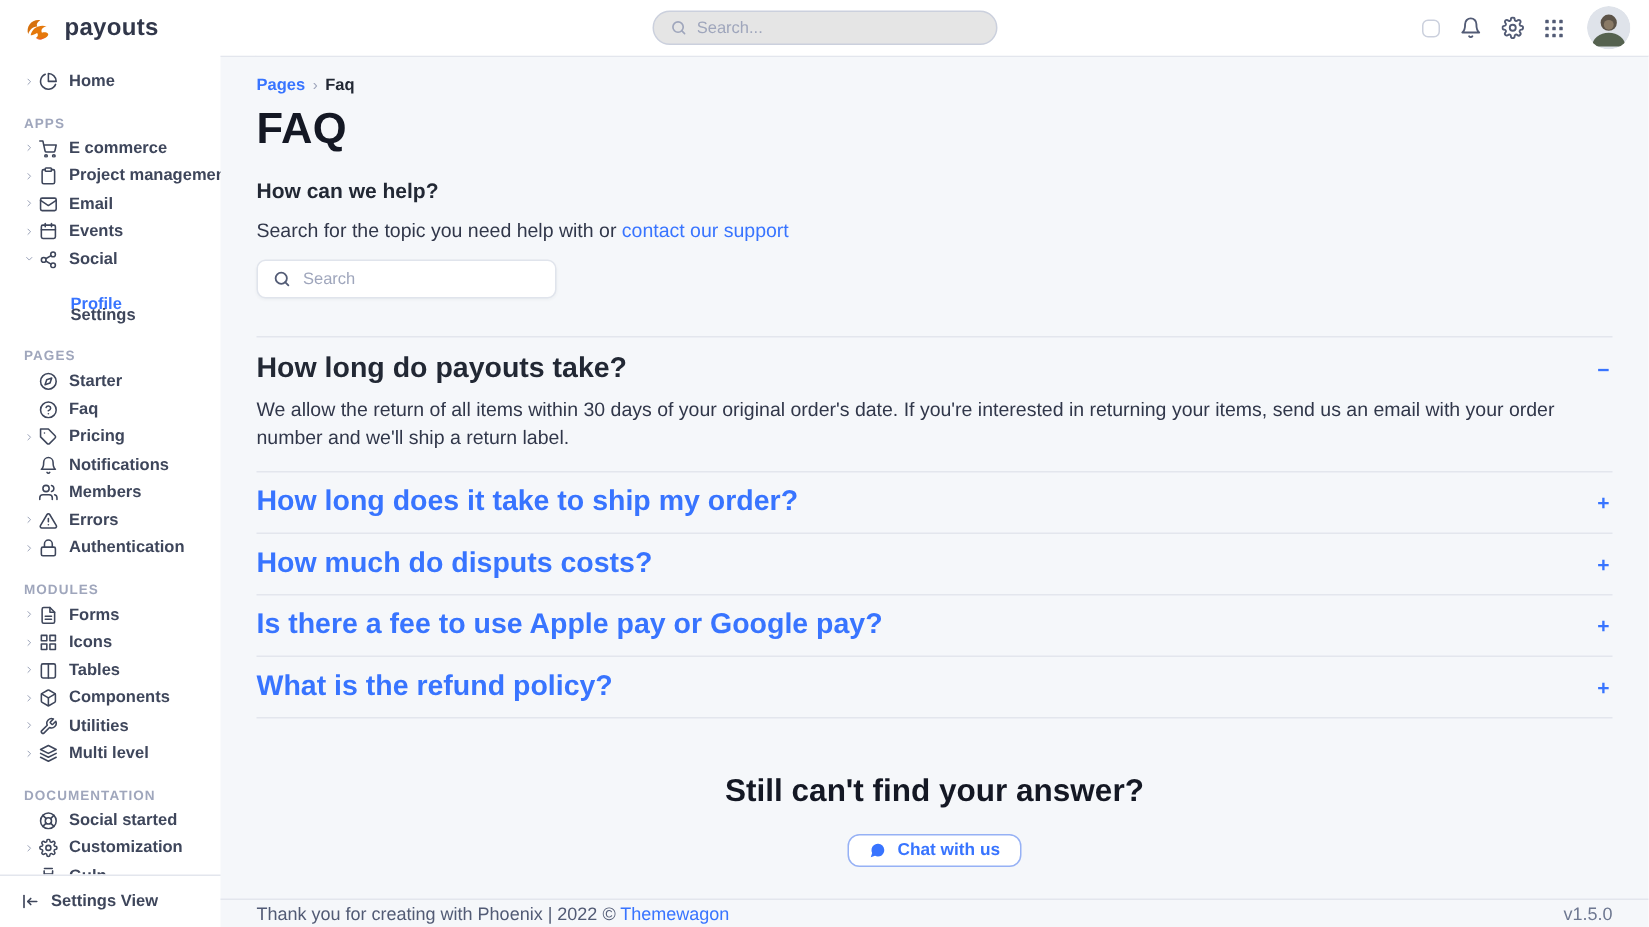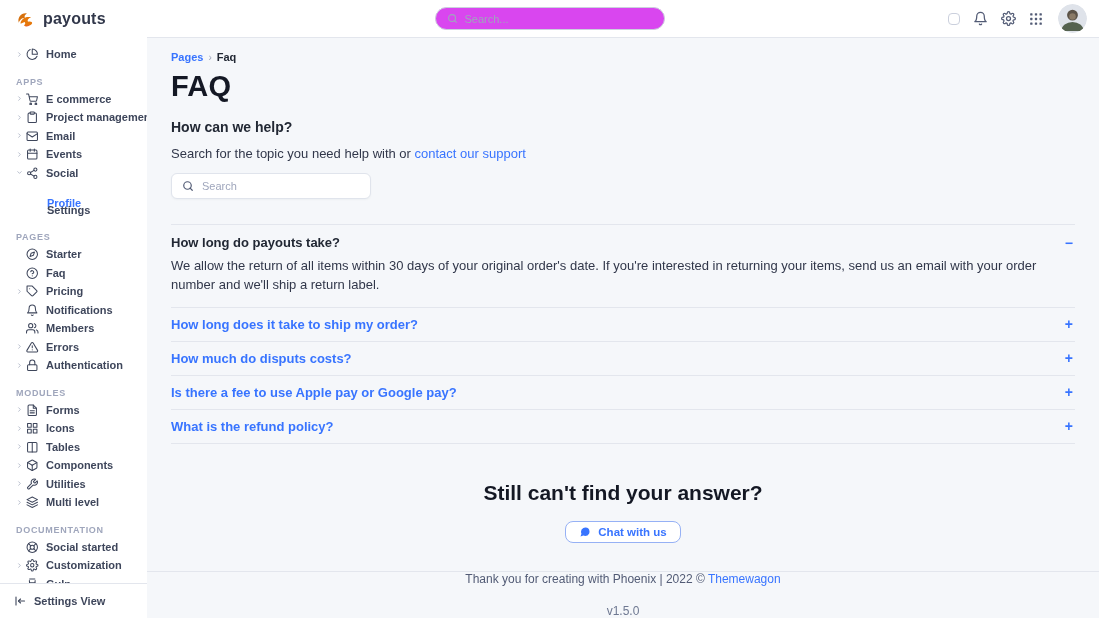--- a/index.html
+++ b/index.html
@@ -6,21 +6,21 @@
   html,body { width:1099px; height:618px; overflow:hidden;
     font-family:"Liberation Sans", sans-serif; background:#fff; }
   svg { display:block; }
 
   
   .navbar { position:absolute; top:0; left:0; right:0; height:37px; background:#fff;
     display:flex; align-items:center; padding:0 16px; z-index:5; }
   .brand { display:flex; align-items:center; gap:7px; cursor:pointer; }
   .brand-text { font-size:16px; font-weight:700; color:#31374a; letter-spacing:.2px; }
   .nav-search { position:absolute; left:50%; transform:translateX(-50%); width:230px; height:23px;
-    border:1px solid #cbd0dd; border-radius:12px; background:#d946ef; display:flex; align-items:center;
+    border:1px solid #cbd0dd; border-radius:12px; background:#e5e5e5; display:flex; align-items:center;
     gap:7px; padding:0 11px; color:#9fa6bc; }
   .nav-search input { border:none; outline:none; flex:1; font-size:11px; color:#31374a;
     font-family:"Liberation Sans",sans-serif; background:transparent; }
   .nav-search input::placeholder { color:#9fa6bc; }
   .nav-right { position:absolute; right:12px; display:flex; align-items:center; gap:13px; }
   .theme-toggle { width:12px; height:12px; border:1.5px solid #cbd0dd; border-radius:4px; cursor:pointer; }
   .nav-icon { color:#525b75; cursor:pointer; }
   .avatar { width:29px; height:29px; border-radius:50%; overflow:hidden; cursor:pointer; margin-left:2px; }
 
   
@@ -60,34 +60,34 @@
     border-radius:6px; box-shadow:0 1px 2px rgba(36,40,46,.04); display:flex; align-items:center;
     gap:8px; padding:0 10px; color:#525b75; }
   .faq-search input { border:none; outline:none; flex:1; font-size:11px; color:#31374a;
     font-family:"Liberation Sans",sans-serif; background:transparent; }
   .faq-search input::placeholder { color:#9fa6bc; }
 
   .accordion { margin-top:25px; border-top:1px solid #e3e6ed; }
   .acc-item { border-bottom:1px solid #e3e6ed; padding:10px 0 12px; }
   .acc-item.collapsed { padding:9px 0; }
   .acc-head { display:flex; align-items:center; justify-content:space-between; cursor:pointer; }
-  .acc-q { font-size:13px; font-weight:700; color:#3874ff; }
+  .acc-q { font-size:19px; font-weight:700; color:#3874ff; }
   .acc-item.expanded .acc-q { color:#222834; }
   .acc-toggle { font-size:14px; font-weight:700; color:#3874ff; line-height:1; padding-right:2px; }
   .acc-body { margin-top:7px; font-size:13px; color:#31374a; line-height:1.45; }
 
   .cta { margin-top:37px; text-align:center; }
   .cta-title { font-size:21px; font-weight:800; color:#141824; }
   .cta-sub { font-size:13px; color:#525b75; margin-top:5px; }
   .cta-btn { margin-top:16px; display:inline-flex; align-items:center; gap:7px; background:#fff;
     border:1px solid #96b1f5; border-radius:8px; padding:4px 13px; color:#3874ff;
     font-size:11.5px; font-weight:700; cursor:pointer; font-family:"Liberation Sans",sans-serif; }
 
-  .footer { height:47px; border-top:1px solid #e3e6ed; display:flex; align-items:center;
-    justify-content:space-between; padding:0 24px;flex-direction:column; }
+  .footer { height:19px; border-top:1px solid #e3e6ed; display:flex; align-items:center;
+    justify-content:space-between; padding:0 24px; }
   .footer-left { font-size:12px; color:#525b75; }
   .footer-left a { color:#3874ff; text-decoration:none; cursor:pointer; }
   .footer-version { font-size:12px; color:#6e7891; }
 </style>
 </head>
 <body>
 
 <div class="navbar">
   <div class="brand">
     <span>

